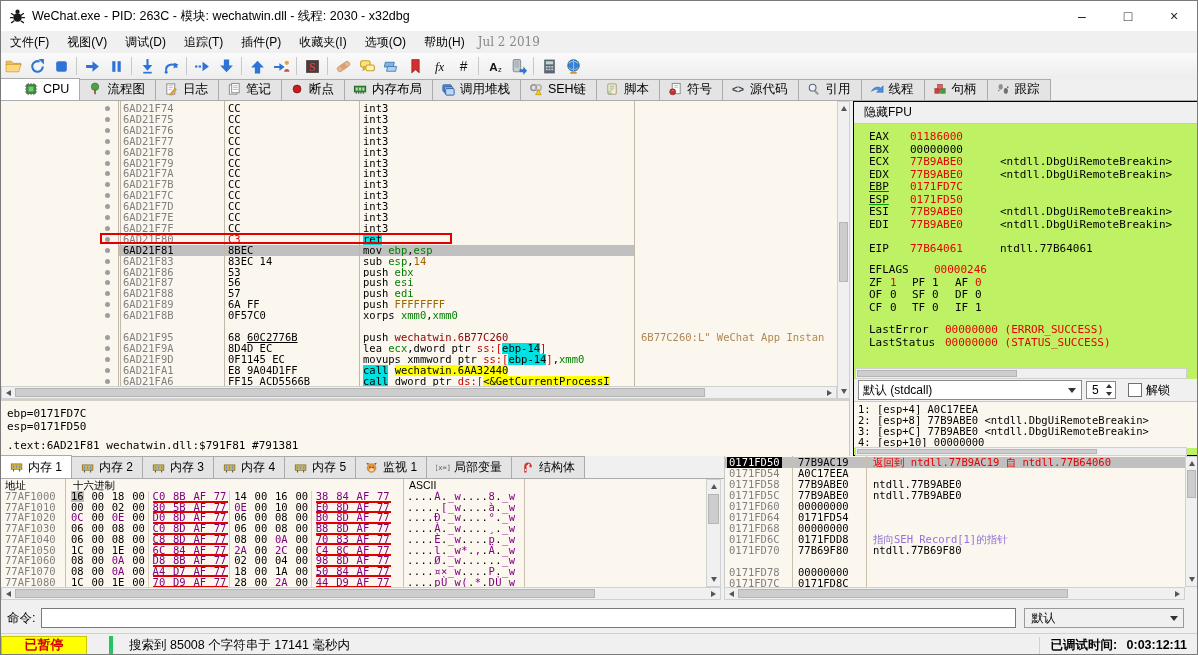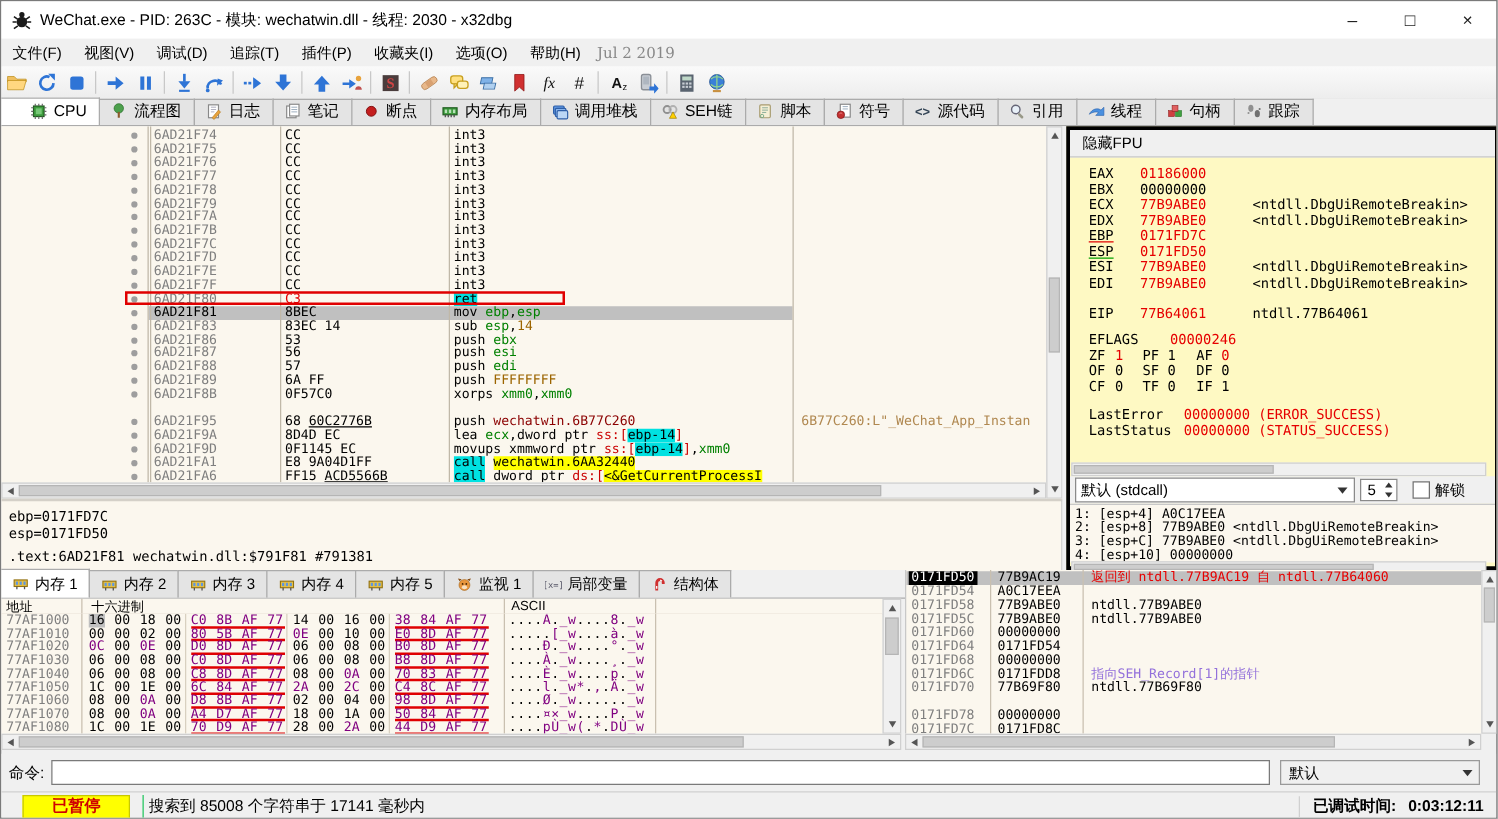--- a/index.html
+++ b/index.html
@@ -38,21 +38,21 @@
   .ulr{text-decoration:underline;text-decoration-color:#E00000;}
   .ulg{text-decoration:underline;text-decoration-color:#00A000;}
   
   .sbar{position:absolute;background:#F0F0F0;border:1px solid #D0D0D0;box-sizing:border-box;}
   .sthumb{position:absolute;background:#CDCDCD;border:1px solid #B5B5B5;box-sizing:border-box;}
   .sarrow{position:absolute;width:0;height:0;}
   
   #infopane{position:absolute;left:0;top:398px;width:849px;height:57px;background:#FBF7EE;border-top:2px solid #D4D0C8;border-right:1px solid #C8C8C8;box-sizing:border-box;}
   #infopane div{position:absolute;left:6px;white-space:pre;font-size:11px;}
   
-  #regpanel{position:absolute;left:852px;top:100px;width:346px;height:355px;background:#fef9c3;border:3px solid #000000;box-sizing:border-box;}
+  #regpanel{position:absolute;left:852px;top:100px;width:346px;height:355px;background:#bef264;border:1px solid #000000;box-sizing:border-box;}
   #fpubar{position:absolute;left:0;top:0;width:100%;height:21px;background:#F0F0F0;border-bottom:1px solid #C8C8C8;display:flex;align-items:center;}
   #fpu-btn{margin-left:10px;font-size:12px;}
   .rline{position:absolute;white-space:pre;font-family:"DejaVu Sans Mono","Liberation Mono",monospace;font-size:11px;line-height:12px;}
   .rpart{position:absolute;white-space:pre;}
   #reg-hscroll{position:absolute;left:1px;top:266px;width:332px;height:11px;}
   #convrow{position:absolute;left:0;top:277px;width:100%;height:22px;background:#F0F0F0;display:flex;align-items:center;gap:4px;padding:0 4px;box-sizing:border-box;}
   #conv-combo{flex:0 0 218px;height:18px;background:#fff;border:1px solid #8A8A8A;display:flex;align-items:center;font-size:12px;padding-left:4px;position:relative;}
   #conv-combo .car{margin-left:auto;margin-right:5px;}
   .car{width:0;height:0;border-left:4px solid transparent;border-right:4px solid transparent;border-top:5px solid #333;}
   #argn{width:30px;height:18px;background:#fff;border:1px solid #8A8A8A;display:flex;align-items:center;padding-left:5px;box-sizing:border-box;position:relative;}
@@ -84,22 +84,22 @@
   .sval{position:absolute;left:73px;color:#000;}
   .scmt{position:absolute;left:148px;white-space:pre;}
   .cred{color:#E60000;} .cviolet{color:#9370DB;} .cblk{color:#000;}
   
   #cmdbar{position:absolute;left:0;top:602px;width:100%;height:30px;background:#F0F0F0;display:flex;align-items:center;}
   #cmd-label{margin-left:6px;font-size:12.5px;}
   #cmd-input{margin-left:6px;width:975px;height:20px;background:#fff;border:1px solid #7a7a7a;font-size:12px;padding:0 3px;box-sizing:border-box;}
   #cmd-combo{margin-left:8px;width:160px;height:20px;background:#F0F0F0;border:1px solid #9a9a9a;display:flex;align-items:center;font-size:12px;padding-left:6px;box-sizing:border-box;}
   #cmd-combo .car{margin-left:auto;margin-right:5px;}
   #statusbar{position:absolute;left:0;top:632px;width:100%;height:23px;background:#F0F0F0;border-top:1px solid #D0D0D0;display:flex;align-items:center;box-sizing:border-box;}
-  #pause-badge{margin-left:17px;width:86px;height:19px;background:#FFFF00;color:#D00000;font-weight:bold;display:flex;align-items:center;justify-content:center;font-size:13px;border:1px solid #C8C800;box-sizing:border-box;}
-  #status-msg{margin-left:10px;font-size:12.5px;border-left:1px solid #22c55e;padding-left:4px;height:19px;display:flex;align-items:center;}
+  #pause-badge{margin-left:0;width:86px;height:19px;background:#FFFF00;color:#D00000;font-weight:bold;display:flex;align-items:center;justify-content:center;font-size:13px;border:1px solid #C8C800;box-sizing:border-box;}
+  #status-msg{margin-left:22px;font-size:12.5px;border-left:4px solid #22c55e;padding-left:16px;height:19px;display:flex;align-items:center;}
   #debug-time{margin-left:auto;margin-right:10px;font-weight:bold;font-size:12.5px;border-left:1px solid #D0D0D0;padding-left:10px;}
   .splitter-v{position:absolute;left:849px;top:100px;width:3px;height:355px;background:#F0F0F0;}
 </style>
 </head>
 <body>
 
 <div id="app">
 
   <div id="titlebar">
     <svg id="app-icon" viewBox="0 0 16 16">

